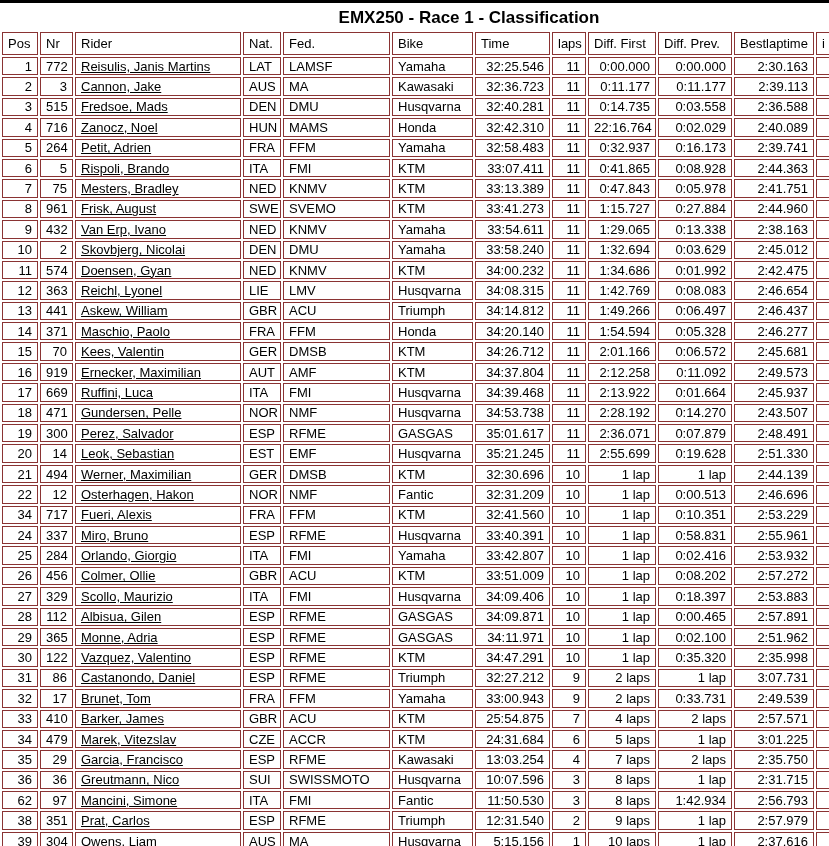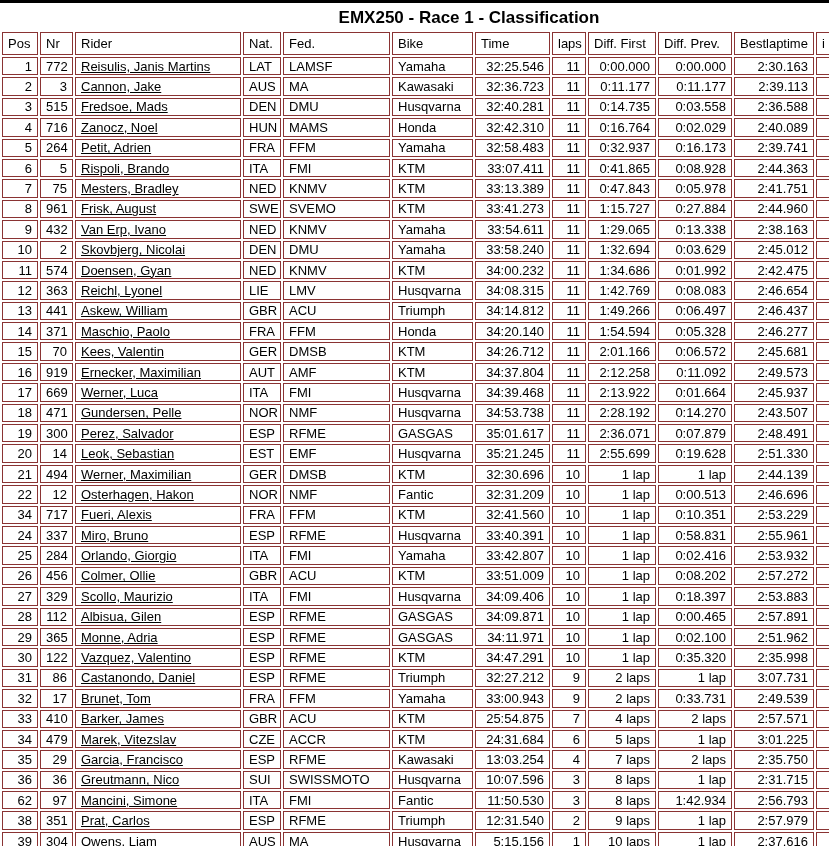--- a/index.html
+++ b/index.html
@@ -160,21 +160,21 @@
         </tr>
         <tr>
           <td class="col-pos">4</td>
           <td class="col-nr">716</td>
           <td class="col-rider"><span class="rider-link">Zanocz, Noel</span></td>
           <td class="col-nat">HUN</td>
           <td class="col-fed">MAMS</td>
           <td class="col-bike">Honda</td>
           <td class="col-time">32:42.310</td>
           <td class="col-laps">11</td>
-          <td class="col-diff_first">0:16.764</td>
+          <td class="col-diff_first">22:16.764</td>
           <td class="col-diff_prev">0:02.029</td>
           <td class="col-bestlaptime">2:40.089</td>
           <td class="col-extra"></td>
         </tr>
         <tr>
           <td class="col-pos">5</td>
           <td class="col-nr">264</td>
           <td class="col-rider"><span class="rider-link">Petit, Adrien</span></td>
           <td class="col-nat">FRA</td>
           <td class="col-fed">FFM</td>
@@ -336,21 +336,21 @@
           <td class="col-time">34:37.804</td>
           <td class="col-laps">11</td>
           <td class="col-diff_first">2:12.258</td>
           <td class="col-diff_prev">0:11.092</td>
           <td class="col-bestlaptime">2:49.573</td>
           <td class="col-extra"></td>
         </tr>
         <tr>
           <td class="col-pos">17</td>
           <td class="col-nr">669</td>
-          <td class="col-rider"><span class="rider-link">Werner, Luca</span></td>
+          <td class="col-rider"><span class="rider-link">Ruffini, Luca</span></td>
           <td class="col-nat">ITA</td>
           <td class="col-fed">FMI</td>
           <td class="col-bike">Husqvarna</td>
           <td class="col-time">34:39.468</td>
           <td class="col-laps">11</td>
           <td class="col-diff_first">2:13.922</td>
           <td class="col-diff_prev">0:01.664</td>
           <td class="col-bestlaptime">2:45.937</td>
           <td class="col-extra"></td>
         </tr>

